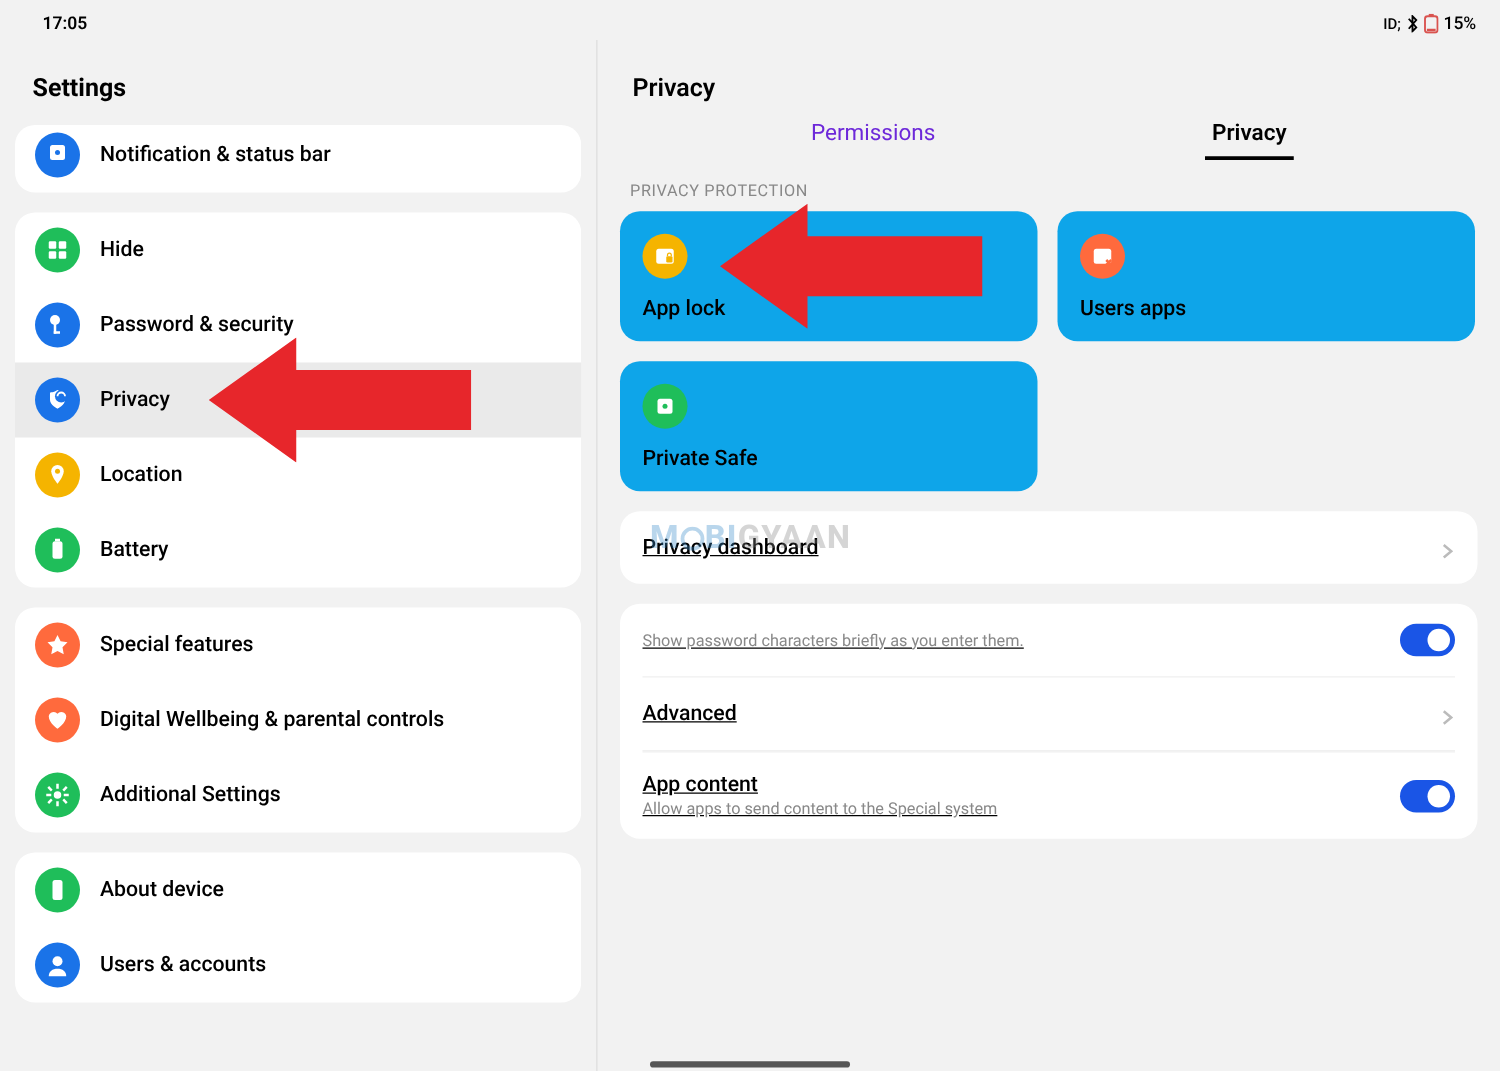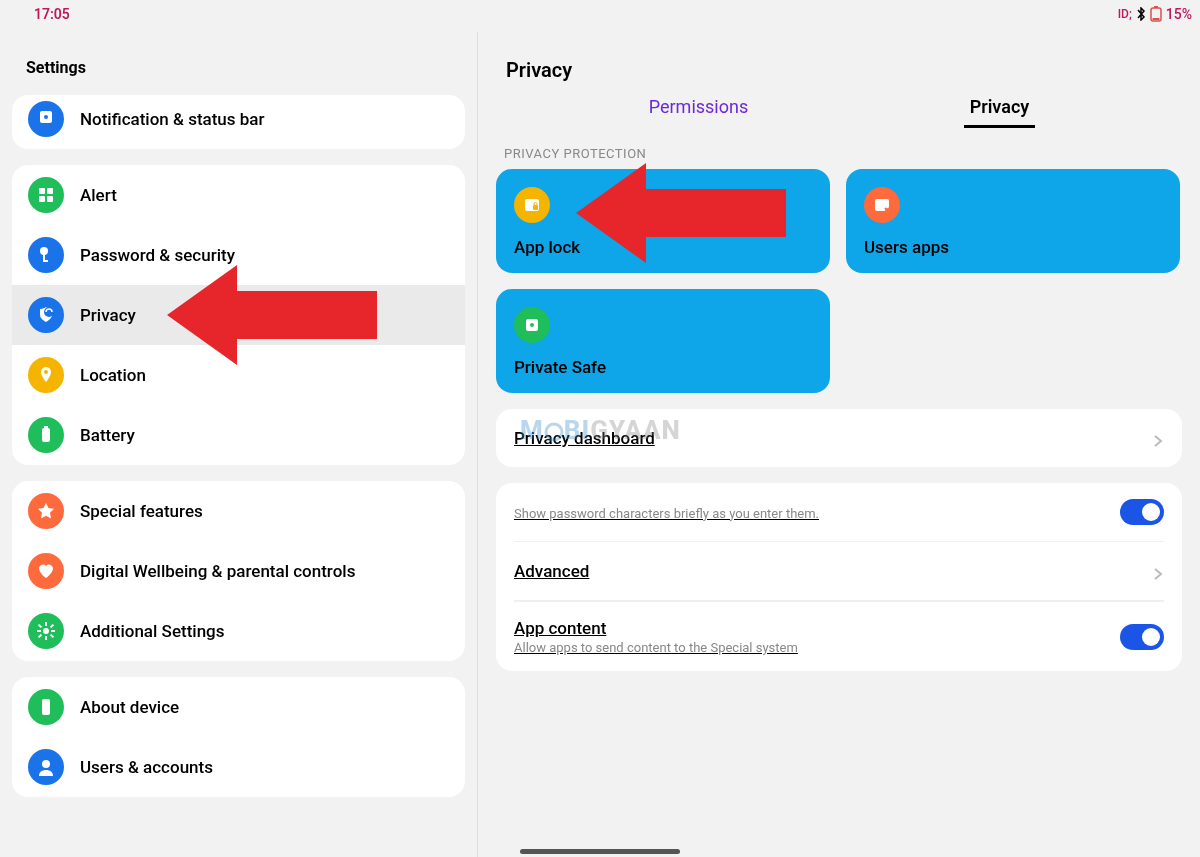--- a/index.html
+++ b/index.html
@@ -1,21 +1,21 @@
 <!DOCTYPE html>
 <html><head>
 <meta charset="utf-8">
 <style>
   * { box-sizing: border-box; margin: 0; padding: 0; font-family: -apple-system, BlinkMacSystemFont, "Segoe UI", Roboto, Helvetica, Arial, sans-serif; }
   body { width: 1200px; height: 857px; background: #f2f2f2; overflow: hidden; position: relative; }
-  .status-bar { display: flex; justify-content: space-between; align-items: flex-start; padding: 6px 8px 0 34px; height: 32px; font-size: 14px; font-weight: 600; color: #be185d; }
+  .status-bar { display: flex; justify-content: space-between; align-items: center; padding: 6px 19px 0 34px; height: 32px; font-size: 14px; font-weight: 600; color: #000000; }
   .status-right { display: flex; align-items: center; gap: 4px; font-size: 14px; font-weight: 500;}
   .layout { display: flex; width: 100%; height: calc(100% - 32px); }
   .left-pane { width: 478px; border-right: 1px solid #ddd; display: flex; flex-direction: column; padding: 10px 12px 0 12px; overflow: hidden; }
-  .left-title { font-size: 16px; font-weight: 700; color: #000; padding: 16px 12px 18px 14px; }
+  .left-title { font-size: 20px; font-weight: 700; color: #000; padding: 16px 12px 18px 14px; }
   .left-scroll { overflow-y: hidden; }
   .right-pane { flex: 1; display: flex; flex-direction: column; padding: 10px 0 0 0; overflow: hidden;}
   .right-title { font-size: 20px; font-weight: 600; color: #000; padding: 16px 28px 12px 28px; }
 
   .card { background: #fff; border-radius: 16px; margin-bottom: 16px; overflow: hidden; }
   .list-item { display: flex; align-items: center; gap: 16px; padding: 12px 16px; min-height: 60px; cursor: pointer; }
   .list-item.cut-top { padding-top: 6px; min-height: 50px; }
   .list-item.selected { background: #eaeaea; border-radius: 0; }
   .icon-circle { width: 36px; height: 36px; border-radius: 50%; display: flex; align-items: center; justify-content: center; flex-shrink: 0; }
   .icon-circle svg { width: 20px; height: 20px; fill: #fff; }
@@ -88,21 +88,21 @@
         <div class="card">
           <div class="list-item">
             <span class="icon-circle" style="background:#1fbe5a">
               <svg viewBox="0 0 20 20">
                 <rect x="3" y="3" width="6" height="6" rx="1"></rect>
                 <rect x="11" y="3" width="6" height="6" rx="1"></rect>
                 <rect x="3" y="11" width="6" height="6" rx="1"></rect>
                 <rect x="11" y="11" width="6" height="6" rx="1"></rect>
               </svg>
             </span>
-            <span class="item-label">Alert</span>
+            <span class="item-label">Hide</span>
           </div>
           <div class="list-item">
             <span class="icon-circle" style="background:#1a73e8">
               <svg viewBox="0 0 20 20">
                 <circle cx="8" cy="6" r="4" fill="#fff"></circle>
                 <rect x="7" y="9" width="2" height="8" fill="#fff"></rect>
                 <rect x="7" y="15" width="5" height="2" fill="#fff"></rect>
               </svg>
             </span>
             <span class="item-label">Password &amp; security</span>

